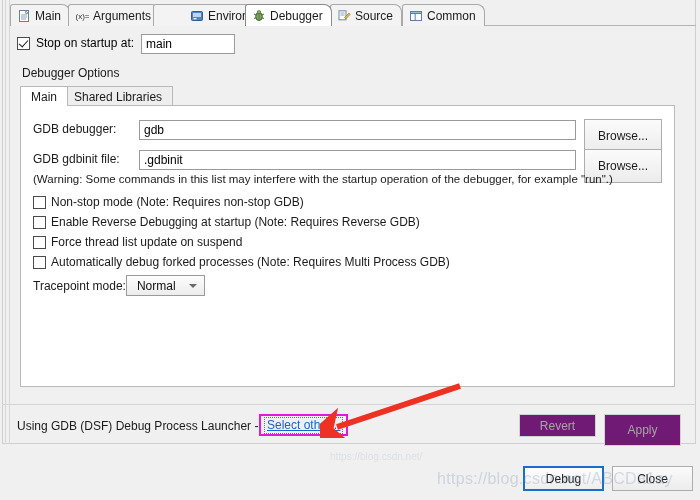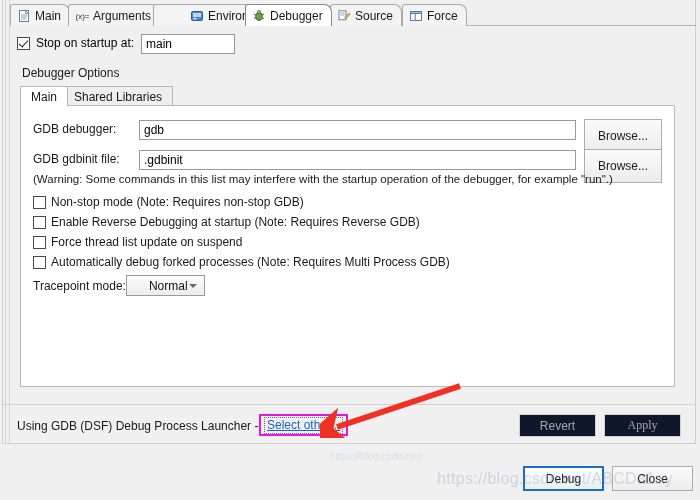--- a/index.html
+++ b/index.html
@@ -229,21 +229,21 @@
     border: 1px solid #adadad;
     background: linear-gradient(#fbfbfb, #ececec);
     font-family: "Liberation Sans", sans-serif;
     font-size: 12px;
     color: #1a1a1a;
     cursor: default;
     padding: 0;
   }
   .btn:disabled, .btn.disabled {
     color: #a6a6a6;
-    background: #0f172a;
+    background: #701a75;
     border-color: #d2d2d2;
   }
 
   #warn-text {
     position: absolute;
     left: 33px;
     top: 173px;
     font-size: 11.5px;
     color: #1a1a1a;
     white-space: nowrap;
@@ -268,21 +268,21 @@
     align-items: center;
   }
   .combo {
     box-sizing: border-box;
     width: 79px;
     height: 21px;
     border: 1px solid #9a9a9a;
     background: linear-gradient(#fdfdfd, #ececec);
     display: flex;
     align-items: center;
-    padding-left: 22px;
+    padding-left: 10px;
     font-size: 12px;
     color: #111;
     position: relative;
     cursor: default;
   }
   .combo .caret {
     position: absolute;
     right: 7px;
     top: 8px;
     width: 0; height: 0;
@@ -333,22 +333,21 @@
     left: 519px;
     top: 414px;
     width: 77px;
     height: 23px;
   }
   #apply-btn {
     position: absolute;
     left: 604px;
     top: 414px;
     width: 77px;
-    height: 23px;
-    font-family: Liberation Serif, serif;
+    height: 32px;
   }
 
   
   #debug-btn {
     position: absolute;
     left: 523px;
     top: 466px;
     width: 81px;
     height: 25px;
     border: 2px solid #1a6fc4;
@@ -466,21 +465,21 @@
     </div>
 
     <div class="tab" id="tab-5" style="left:392px;">
       <span class="ico">
         <svg width="14" height="14" viewBox="0 0 14 14">
           <rect x="1.5" y="2.5" width="11" height="9" fill="#ffffff" stroke="#5d7da6"></rect>
           <rect x="1.5" y="2.5" width="11" height="2" fill="#9dbcdb" stroke="#5d7da6"></rect>
           <line x1="6.2" y1="4.5" x2="6.2" y2="11.5" stroke="#5d7da6"></line>
         </svg>
       </span>
-      <span class="tab-label">Force</span>
+      <span class="tab-label">Common</span>
     </div>
 
   </div>
 
   <div id="stop-row">
     <span class="cbox checked"></span>
     <span id="stop-label">Stop on startup at:</span>
   </div>
   <input id="stop-input" type="text" value="main" style="">
 

